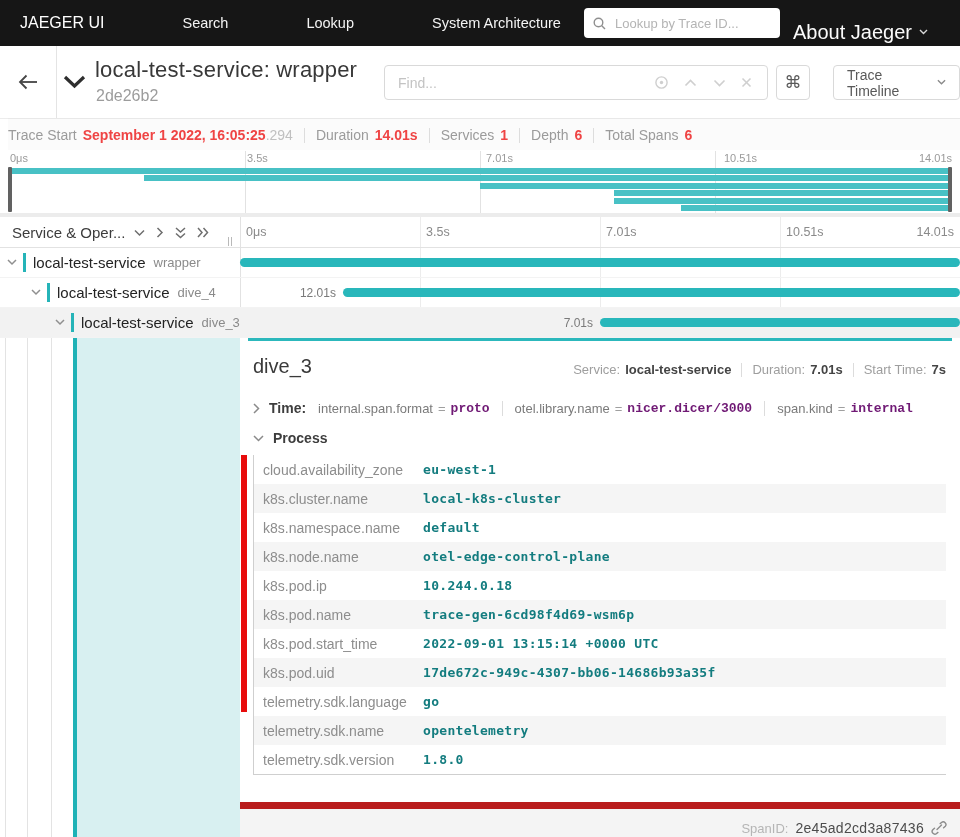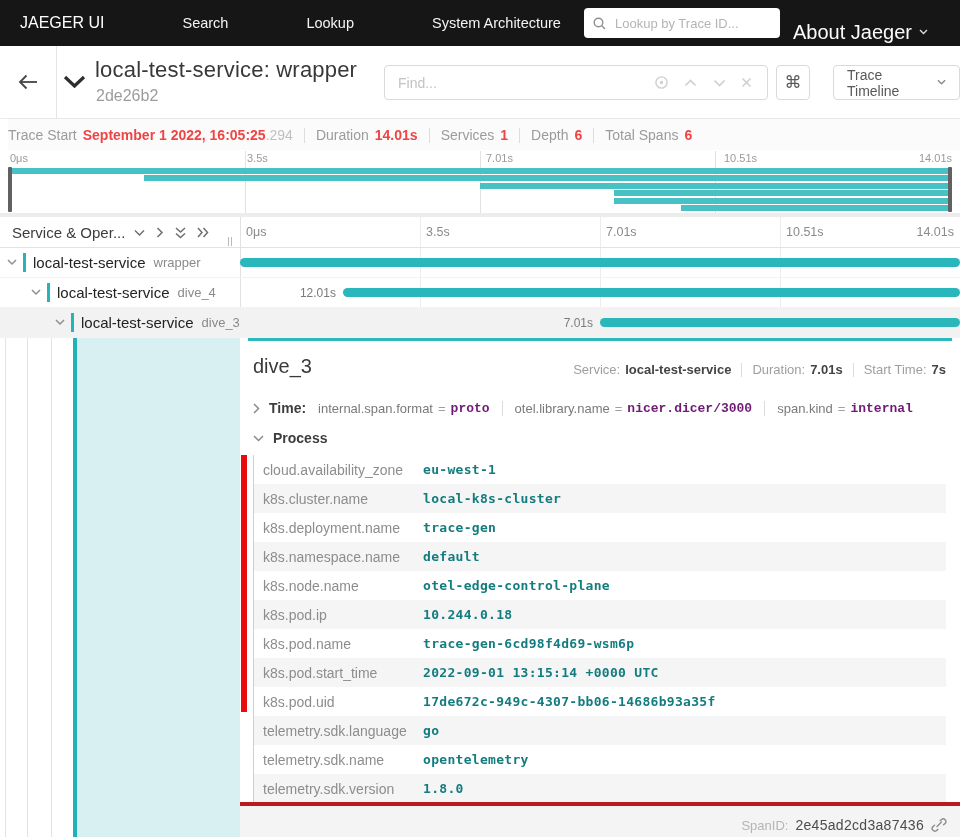--- a/index.html
+++ b/index.html
@@ -104,21 +104,21 @@
   .tagline .tval{color:#701a75;font-weight:700;font-family:Liberation Mono, monospace;}
   .tagline .tsep{width:1px;height:15px;background:#dcdcdc;margin:0 12px;}
   .ptable{position:absolute;left:13px;top:117px;width:693px;border-left:1px solid #cfcfcf;
           border-bottom:1px solid #cfcfcf;box-sizing:border-box;}
   .prow{display:flex;align-items:center;height:29px;}
   .prow:nth-child(odd){background:#fff;}
   .prow:nth-child(even){background:#f5f5f5;}
   .pkey{width:160px;flex:none;padding-left:9px;font-size:14px;color:#8d8d8d;}
   .pval{font-family:"DejaVu Sans Mono","Liberation Mono",monospace;font-size:13px;font-weight:700;color:#137c7f;letter-spacing:.3px;}
   .redbar{position:absolute;left:1px;top:117px;width:6px;height:257px;background:#e80c0c;}
-  .dfoot{position:absolute;left:0;right:0;top:464px;bottom:0;background:#f4f4f4;border-top:4px solid #b91c1c;}
+  .dfoot{position:absolute;left:0;right:0;top:464px;bottom:0;background:#f4f4f4;border-top:7px solid #b91c1c;}
   .dfoot .inner{position:absolute;right:13px;top:11px;display:flex;align-items:center;gap:7px;}
   .dfoot .slab{font-size:13px;color:#b5b5b5;}
   .dfoot .sval{font-size:14px;color:#4c4c4c;letter-spacing:.3px;}
 </style>
 </head>
 <body>
 
 <div class="screen">
 
   <div class="nav">
@@ -381,24 +381,20 @@
       <div class="ptable">
         <div class="prow">
             <span class="pkey">cloud.availability_zone</span>
             <span class="pval">eu-west-1</span>
           </div>
         <div class="prow">
             <span class="pkey">k8s.cluster.name</span>
             <span class="pval">local-k8s-cluster</span>
           </div>
         <div class="prow">
-            <span class="pkey">k8s.deployment.name</span>
-            <span class="pval">trace-gen</span>
-          </div>
-        <div class="prow">
             <span class="pkey">k8s.namespace.name</span>
             <span class="pval">default</span>
           </div>
         <div class="prow">
             <span class="pkey">k8s.node.name</span>
             <span class="pval">otel-edge-control-plane</span>
           </div>
         <div class="prow">
             <span class="pkey">k8s.pod.ip</span>
             <span class="pval">10.244.0.18</span>

